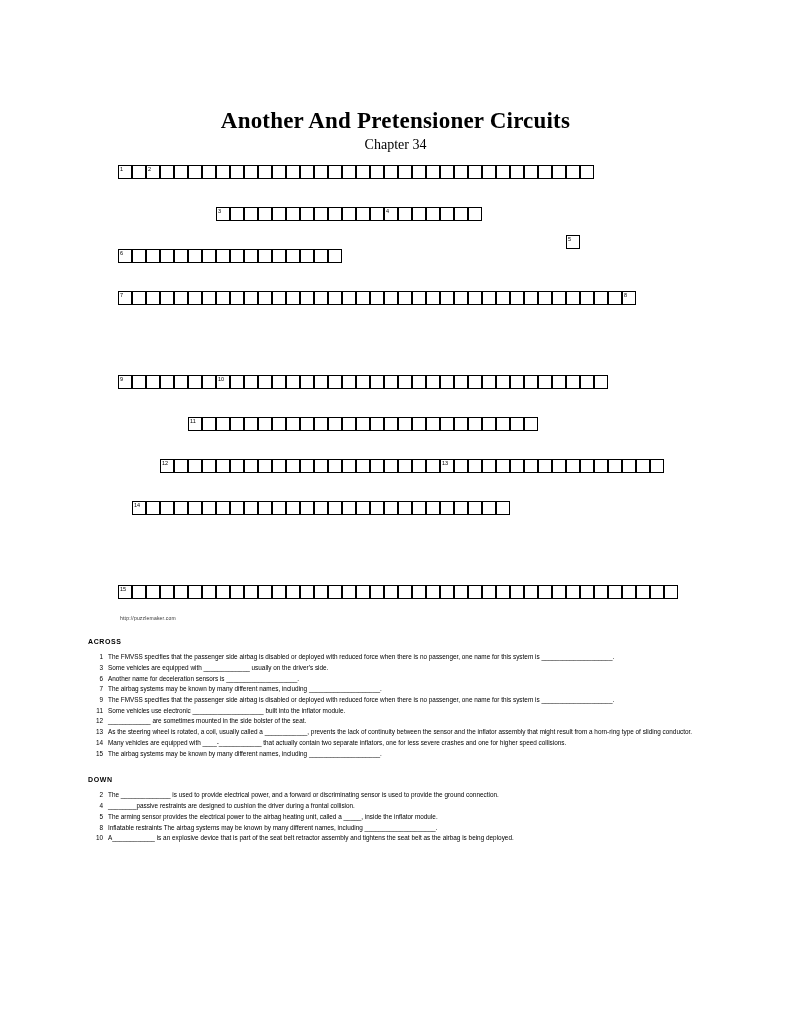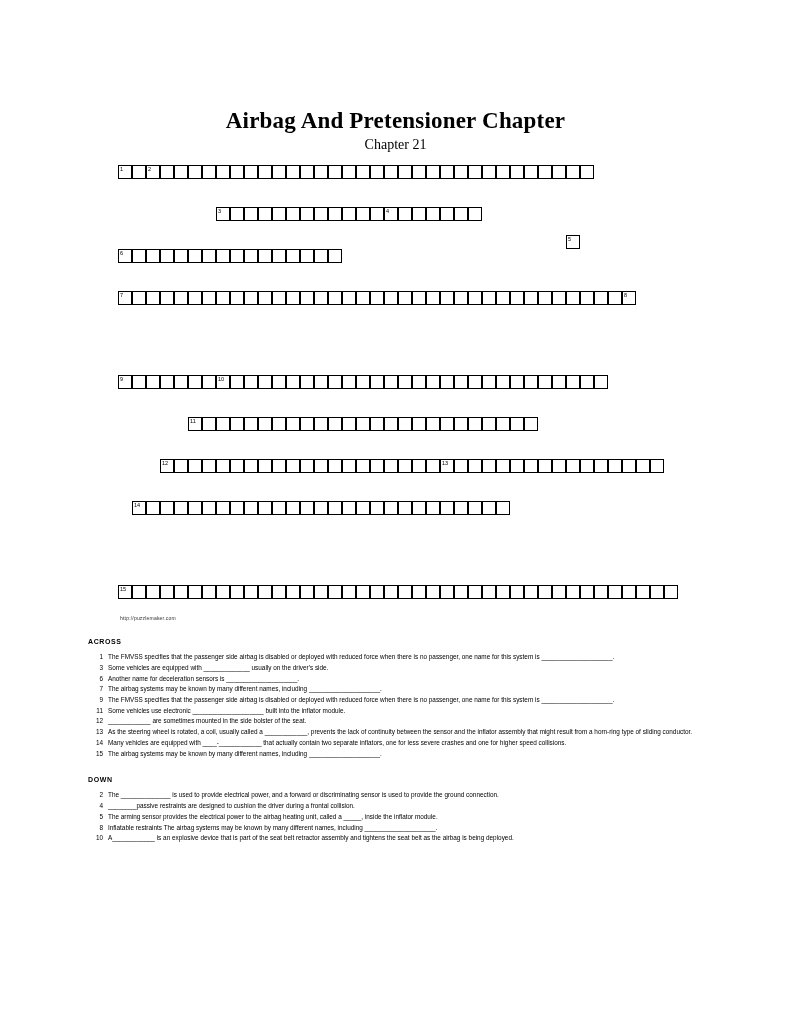--- a/index.html
+++ b/index.html
@@ -105,22 +105,22 @@
   }
   .spacer-down {
     height: 16px;
   }
 </style>
 </head>
 <body>
 
 <div class="page">
 
-  <div class="title">Airbag And Pretensioner Chapter</div>
-  <div class="subtitle">Chapter 21</div>
+  <div class="title">Another And Pretensioner Circuits</div>
+  <div class="subtitle">Chapter 34</div>
 
   <div id="grid-wrap">
       <div class="cell" style="left: 0px; top: 0px; width: 14px; height: 14px;">
         <span class="num">1</span>
       </div>
       <div class="cell" style="left: 14px; top: 0px; width: 14px; height: 14px;"></div>
       <div class="cell" style="left: 28px; top: 0px; width: 14px; height: 14px;">
         <span class="num">2</span>
       </div>
       <div class="cell" style="left: 42px; top: 0px; width: 14px; height: 14px;"></div>

